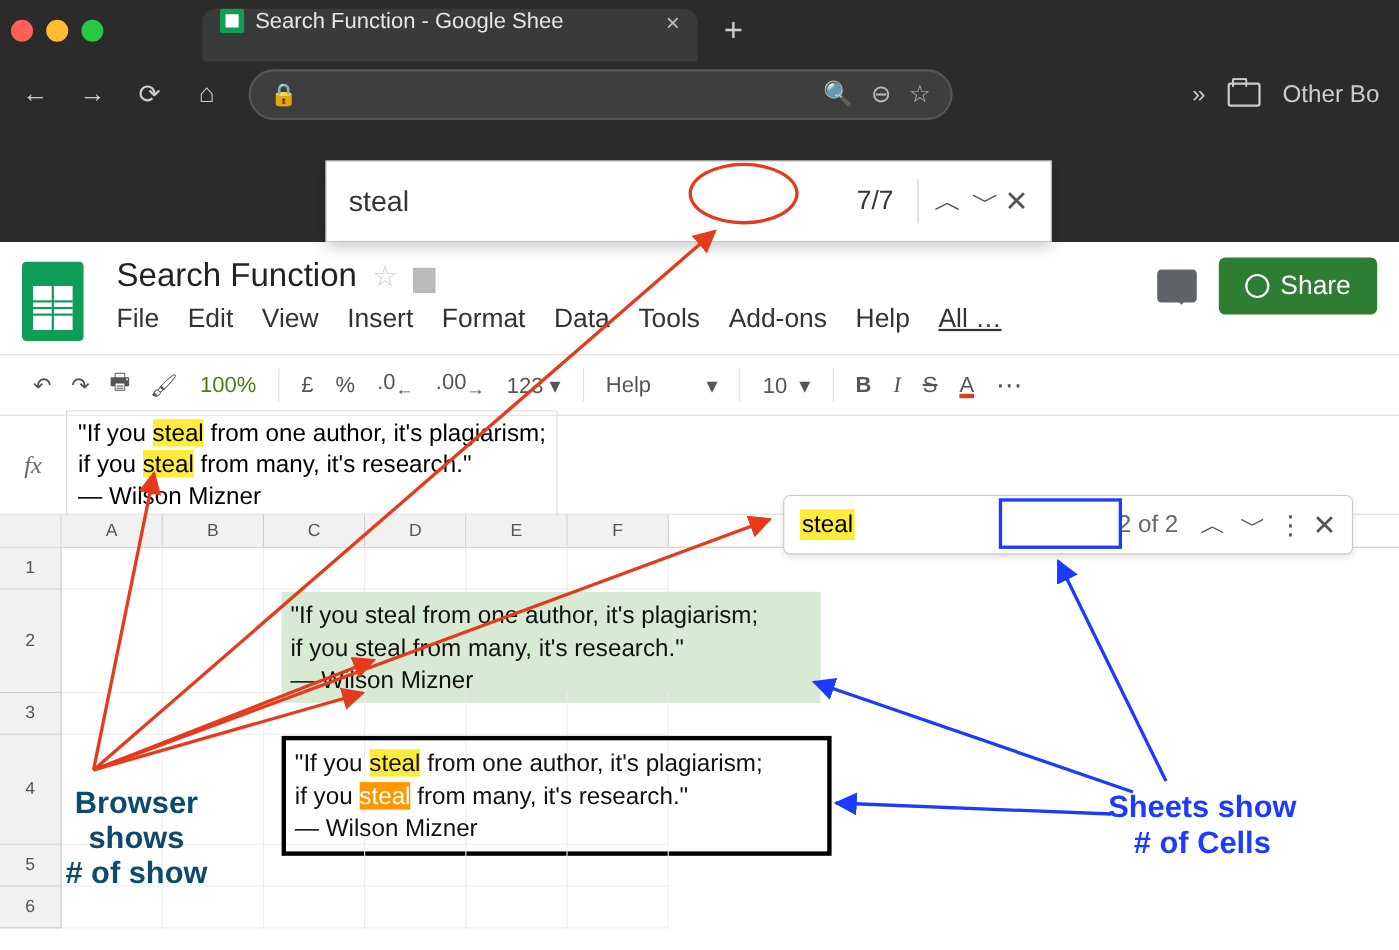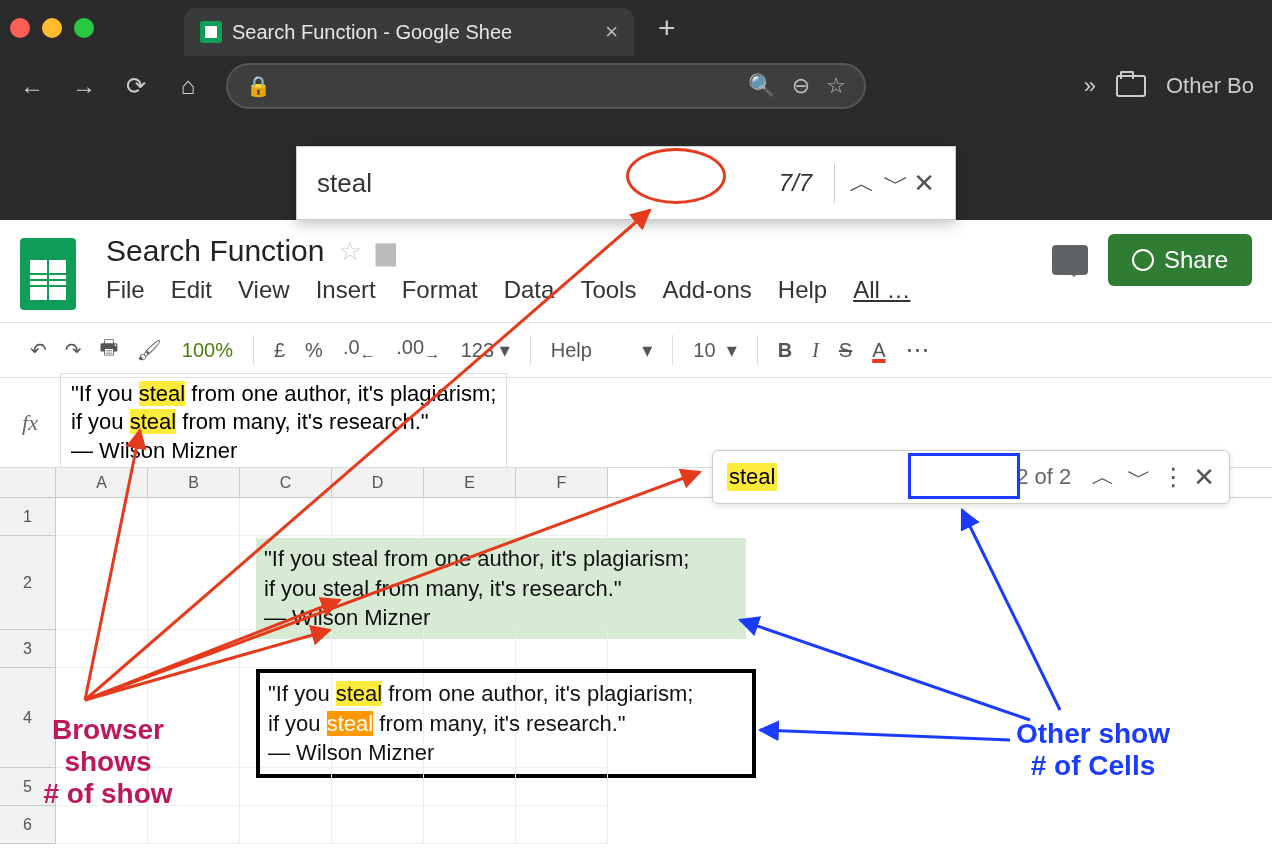--- a/index.html
+++ b/index.html
@@ -4,39 +4,39 @@
 <style>
 * { box-sizing: border-box; margin: 0; padding: 0; font-family: Arial, sans-serif; }
 body { width: 1272px; height: 864px; overflow: hidden; background: #fff; position: relative; }
 
 
 .chrome { background: #2b2b2b; height: 220px; position: relative; }
 .tabs-row { height: 56px; display: flex; align-items: center; padding-left: 10px; }
 .tl { display: flex; gap: 12px; margin-right: 90px; }
 .tl .dot { width: 20px; height: 20px; border-radius: 50%; }
 .tl .r { background: #ff5f57; } .tl .y { background: #febc2e; } .tl .g { background: #28c840; }
-.tab { background: #3a3a3a; height: 48px; border-radius: 12px 12px 0 0; display: flex; align-items: center; padding: 0 16px; color: #e6e6e6; font-size: 20px; gap: 10px; width: 450px; position: relative; margin-top: 8px;}
+.tab { background: #3a3a3a; height: 48px; border-radius: 12px 12px 0 0; display: flex; align-items: flex-start; padding: 0 16px; color: #e6e6e6; font-size: 20px; gap: 10px; width: 450px; position: relative; margin-top: 8px;}
 .tab .fav { width: 22px; height: 22px; background: #0f9d58; position: relative; border-radius:2px;}
 .tab .fav:before { content:""; position:absolute; inset:5px; background:#fff; border-radius:1px; }
 .tab .close { margin-left: auto; color: #bbb; font-size: 22px; }
 .newtab { color:#ccc; font-size:30px; margin-left: 24px; }
 
 .nav-row { height: 60px; display: flex; align-items: center; gap: 24px; padding: 0 18px; }
 .nav-btn { color: #ccc; width: 28px; height: 28px; display:flex; align-items:center; justify-content:center; font-size: 24px; cursor:pointer;}
 .url-bar { flex: 0 0 640px; background: #3e3e3e; border-radius: 28px; height: 46px; display: flex; align-items: center; padding: 0 18px; color: #ddd; font-size: 24px; gap:10px; border:2px solid #555;}
 .url-bar .lock { font-size: 20px; }
 .url-end { margin-left:auto; display:flex; gap:16px; color:#bbb; font-size:22px;}
 .right-actions { margin-left:auto; display:flex; gap:20px; color:#ccc; font-size:22px; align-items:center;}
 .folder-ic { display:inline-block; width:30px; height:22px; border:2px solid #ccc; border-radius:3px; position:relative;}
 .folder-ic:before{content:"";position:absolute;top:-6px;left:2px;width:10px;height:6px;border:2px solid #ccc;border-bottom:none;border-radius:2px 2px 0 0;}
 
 
 .find-bar { position:absolute; top:146px; left:296px; width:660px; height:74px; background:#fff; border:1px solid #ccc; box-shadow: 0 4px 14px rgba(0,0,0,.25); display:flex; align-items:center; padding: 0 20px; z-index: 30;}
 .find-bar .term { font-size: 26px; color:#333; }
-.find-bar .count { margin-left:auto; font-size:24px; color:#333; margin-right:12px;font-style:italic;}
+.find-bar .count { margin-left:auto; font-size:24px; color:#333; margin-right:12px;}
 .find-bar .sep { width:1px; height:40px; background:#ccc; margin: 0 10px;}
 .find-bar .chev { color:#555; font-size:26px; width:34px; text-align:center; cursor:pointer;}
 .find-bar .x { color:#555; font-size:26px; cursor:pointer;}
 
 
 .ellipse { position:absolute; top:148px; left:626px; width:100px; height:56px; border:3px solid #e53a1c; border-radius:50%; z-index:31; pointer-events:none;}
 
 
 .sheets { position:absolute; top:220px; left:0; right:0; bottom:0; background:#fff; }
 .doc-head { display:flex; align-items:flex-start; padding: 14px 20px 0 20px; gap: 30px; }
@@ -104,21 +104,21 @@
 .s-find{position:absolute;top:450px;left:712px;width:518px;height:54px;border:1px solid #ccc;border-radius:6px;display:flex;align-items:center;padding:0 14px;gap:8px;background:#fff;z-index:10; box-shadow:0 2px 6px rgba(0,0,0,.12);}
 .s-find .term{background:#ffeb3b;font-size:22px;padding:1px 2px;}
 .s-find .count{margin-left:auto;font-size:22px;color:#666;padding:4px 10px;}
 .count-box{border:3px solid #1b3bff;position:absolute;top:453px;left:908px;width:112px;height:46px;z-index:11;pointer-events:none;}
 .s-find .chev{font-size:24px;color:#555;cursor:pointer;width:28px;text-align:center;}
 .s-find .dots{font-size:24px;color:#555;cursor:pointer;}
 .s-find .x{font-size:26px;color:#555;cursor:pointer;}
 
 
 .anno{position:absolute;font-weight:bold;font-size:28px;line-height:1.15;text-align:center;pointer-events:none;}
-.anno.red{color:#be185d; top:714px; left:8px; width:200px;}
+.anno.red{color:#0c4a6e; top:714px; left:24px; width:200px;}
 .anno.blue{color:#1b3bff; top:718px; left:958px; width:270px;}
 
 svg.arrows{position:absolute;top:0;left:0;width:1272px;height:864px;pointer-events:none;z-index:40;}
 </style>
 </head>
 <body>
 
 <div class="chrome">
   <div class="tabs-row">
     <div class="tl">
@@ -328,21 +328,21 @@
   <span class="dots">⋮</span>
   <span class="x">✕</span>
 </div>
 <div class="count-box"></div>
 
 <div class="anno red">
   <span>Browser shows</span><br>
   <span># of show</span>
 </div>
 <div class="anno blue">
-  <span>Other show</span><br>
+  <span>Sheets show</span><br>
   <span># of Cells</span>
 </div>
 
 <svg class="arrows">
   <defs>
     <marker id="ar" viewBox="0 0 10 10" refX="9" refY="5" markerWidth="7" markerHeight="7" orient="auto-start-reverse">
       <path d="M0,0 L10,5 L0,10 z" fill="#e53a1c"></path>
     </marker>
     <marker id="ab" viewBox="0 0 10 10" refX="9" refY="5" markerWidth="7" markerHeight="7" orient="auto-start-reverse">
       <path d="M0,0 L10,5 L0,10 z" fill="#1b3bff"></path>

